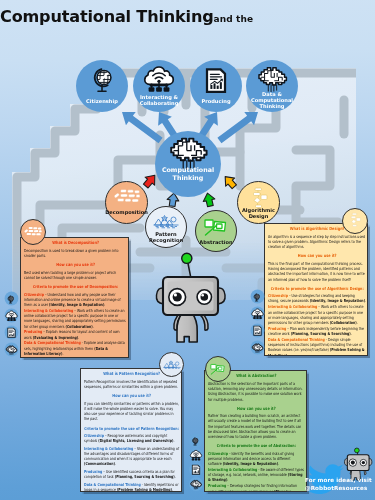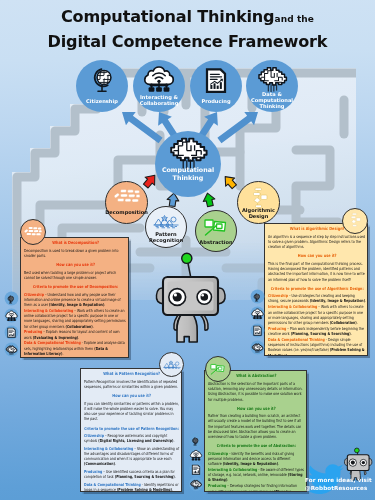--- a/index.html
+++ b/index.html
@@ -5,21 +5,21 @@
 <style>
   html,body{margin:0;padding:0;background:#5b9dd5;}
   body{width:375px;height:500px;overflow:hidden;
        font-family:"Liberation Sans",sans-serif;}
   #poster{position:relative;width:375px;height:500px;overflow:hidden;
     background:linear-gradient(178deg,#cfe2f4 0%,#c9dff3 12%,#bbd6f0 26%,#a4c8ea 45%,#8bb8e4 64%,#70a8dc 82%,#5e9fd7 95%,#5b9dd5 100%);}
   svg{display:block;}
   .lay{position:absolute;left:0;top:0;width:375px;height:500px;}
 
   
-  #title{position:absolute;left:0;top:7px;width:375px;text-align:center;
+  #title{position:absolute;left:0;top:7px;width:375px;text-align:left;
     font-family:"DejaVu Sans",sans-serif;font-weight:bold;color:#111;line-height:1.18;}
   #title .big{font-size:16.1px;letter-spacing:-0.18px;}
   #title .sm{font-size:9px;letter-spacing:0.1px;}
   #title .tl1{height:24.5px;}
   #title .tl2{height:24px;}
 
   
   .cc{position:absolute;border-radius:50%;background:#5b9bd5;}
   .cc .lbl{position:absolute;left:-4px;right:-4px;color:#fff;
       font-family:"DejaVu Sans",sans-serif;font-weight:bold;
@@ -182,21 +182,20 @@
     <circle cx="177.2" cy="297" r="8.4" fill="#ffffff" stroke="#15181c" stroke-width="1.6"></circle>
     <circle cx="177.2" cy="297" r="4.6" fill="#15181c"></circle>
     <circle cx="175.4" cy="294.9" r="1.6" fill="#ffffff"></circle>
     <circle cx="204.3" cy="297" r="7.2" fill="#ffffff" stroke="#15181c" stroke-width="1.6"></circle>
     <circle cx="204.3" cy="297" r="3.8" fill="#15181c"></circle>
     <circle cx="202.7" cy="295.2" r="1.3" fill="#ffffff"></circle>
   </g>
 </svg>
 <div id="title">
   <div class="tl1"><span class="big">Computational Thinking</span><span class="sm">and the</span></div>
-  <div class="tl2"><span class="big">Digital Competence Framework</span></div>
 </div>
 
 <div class="cc" style="left:76px;top:60px;width:52px;height:52px;">
   <span class="ico" style="top:6px;">
     <svg width="29" height="29" viewBox="0 0 58 58">
       <defs>
         <clipPath id="globeClip">
               <circle cx="33" cy="23" r="14"></circle>
             </clipPath>
       </defs>

